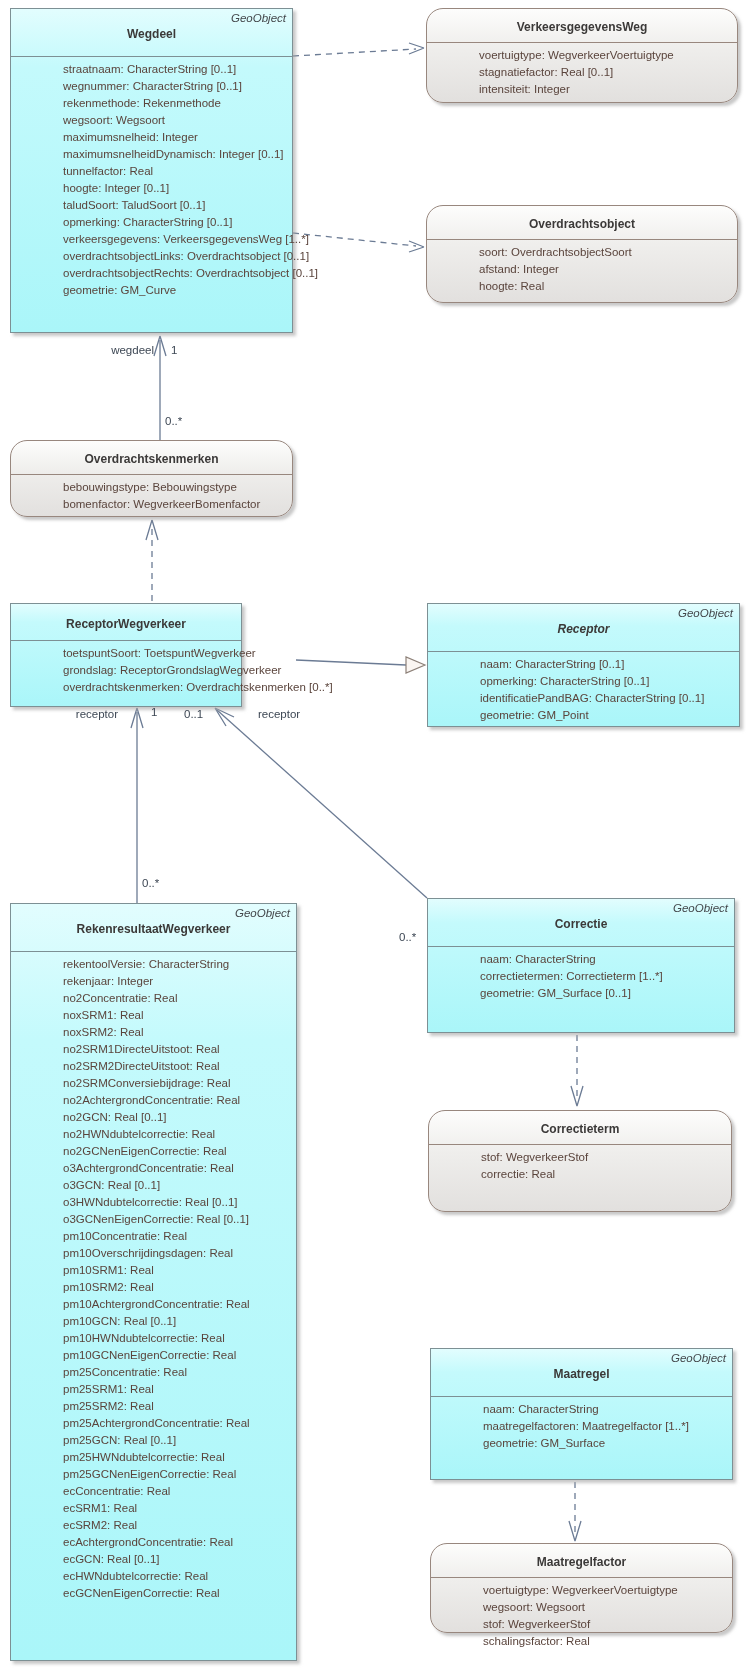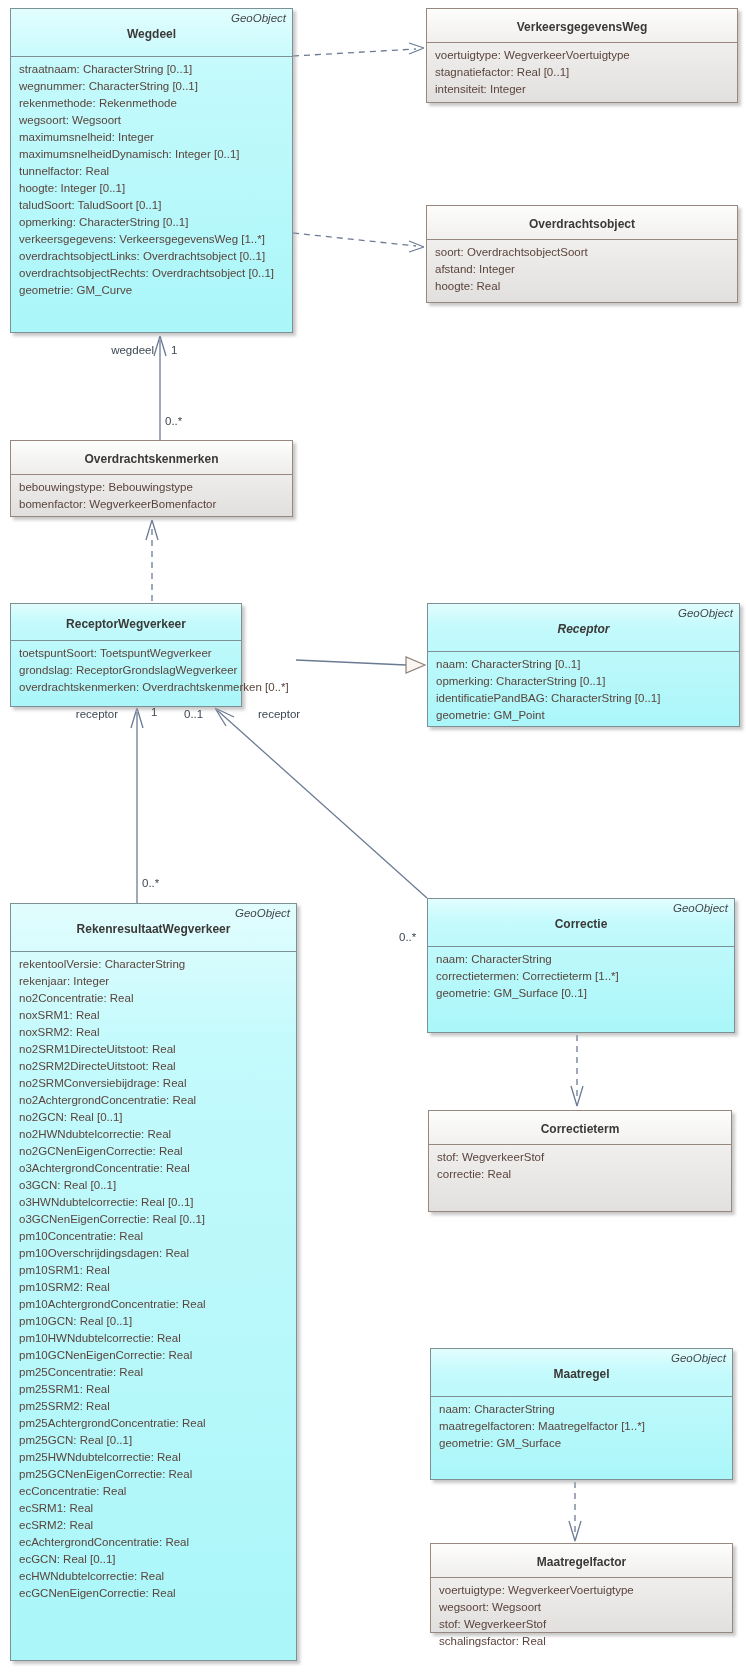--- a/index.html
+++ b/index.html
@@ -5,30 +5,30 @@
   html,body{margin:0;padding:0;background:#ffffff;}
   #canvas{position:relative;width:746px;height:1676px;background:#ffffff;overflow:hidden;
           font-family:"Liberation Sans", sans-serif;}
   svg.edges{position:absolute;left:0;top:0;pointer-events:none;}
 
   .uml-class{position:absolute;border:1px solid #8d8078;box-sizing:border-box;
              box-shadow:3px 3px 3px rgba(170,170,170,0.65);}
   .uml-class.cyan{background:linear-gradient(180deg,#e2fdfe 0%,#c4fafc 18%,#aaf6f9 100%);
                   border-color:#7d9094;}
   .uml-class.gray{background:linear-gradient(180deg,#fdfdfc 0%,#efeeec 40%,#e2e0de 100%);
-                  border-color:#98877e;}
+                  border-color:#98877e;border-radius:17px;}
   .hdr{box-sizing:border-box;}
   .cyan .hdr{border-bottom:1px solid #7d9094;}
   .gray .hdr{border-bottom:1px solid #98877e;}
   .hdr-stereo{height:48px;}
   .hdr-plain{height:34px;display:flex;align-items:center;justify-content:center;}
   .stereo{text-align:right;font-style:italic;font-size:11.5px;color:#43474b;padding:3px 6px 0 0;}
   .title{text-align:center;font-weight:bold;font-size:12px;color:#3b3938;padding-top:3px;}
   .title.abstract{font-style:italic;}
-  .attrs{padding:4px 4px 2px 8px;}
+  .attrs{padding:4px 4px 2px 8px;margin-left:44px;}
   .attr{font-size:11.5px;line-height:17px;color:#5a443c;white-space:nowrap;}
 
   .edge-label{position:absolute;font-size:11.5px;color:#3d4754;white-space:nowrap;}
   .edge-label.ra{text-align:right;}
 </style>
 </head>
 <body>
 
 <div id="canvas">
 

